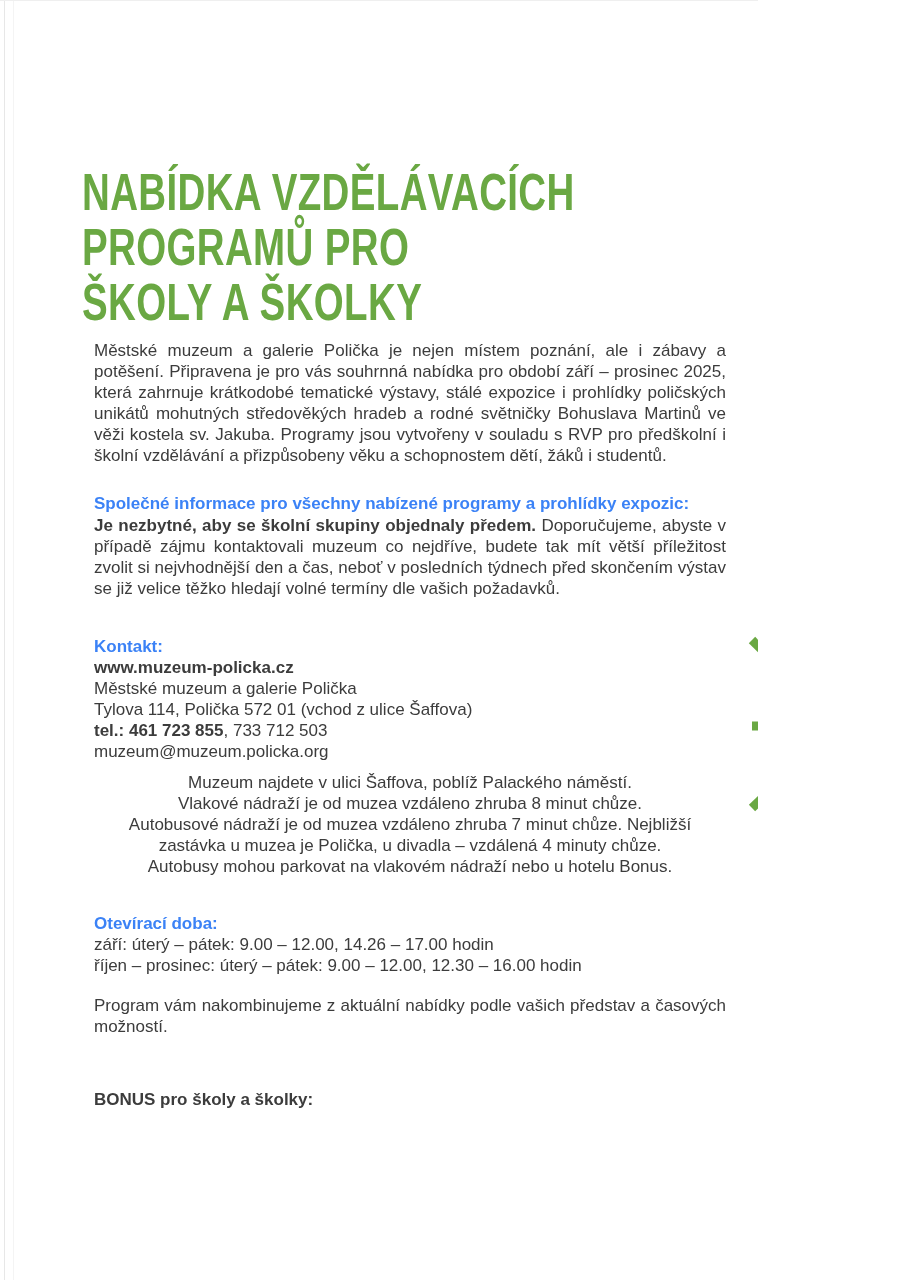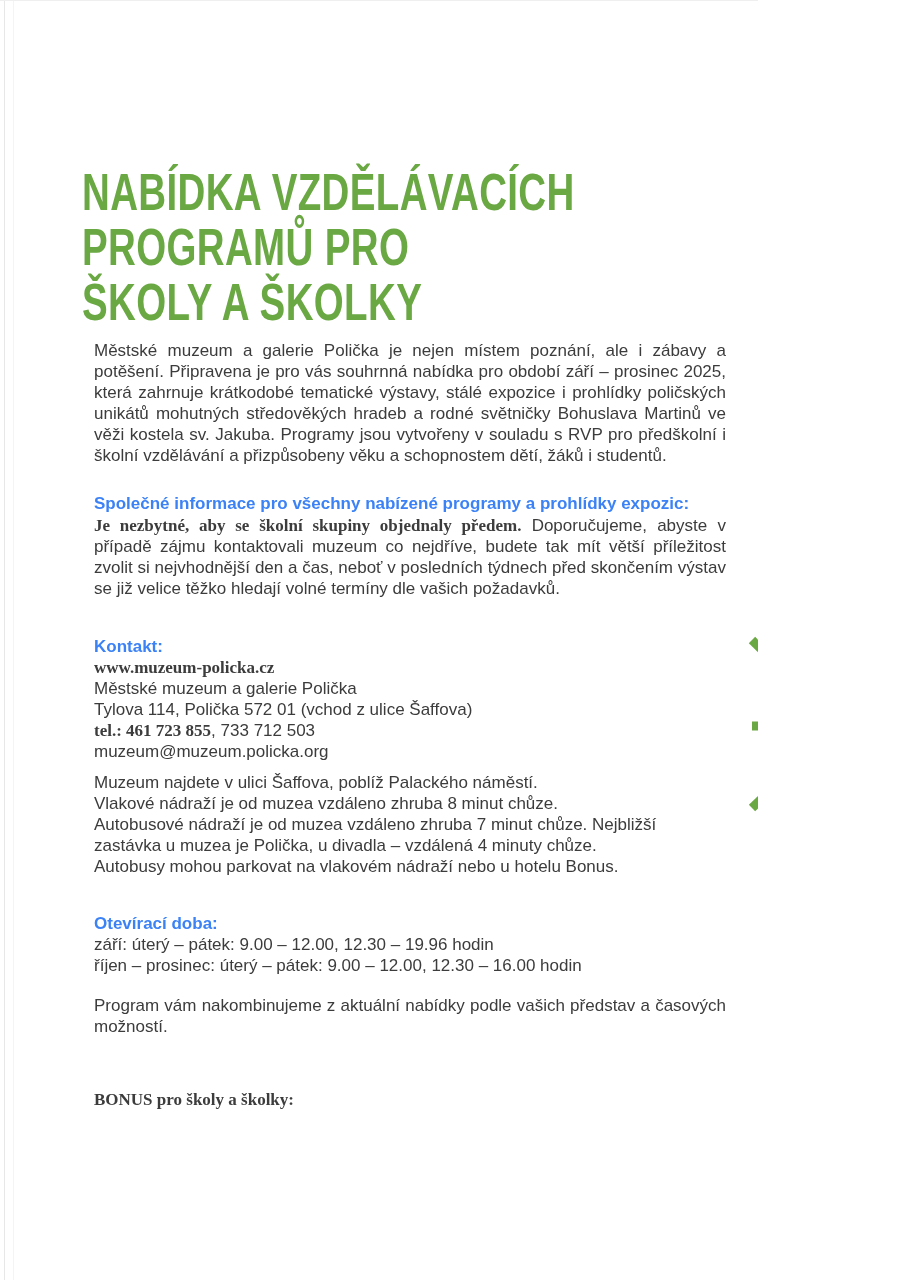--- a/index.html
+++ b/index.html
@@ -23,21 +23,21 @@
     color:#6aa843; letter-spacing:0.5px;
     transform:scaleX(0.74); transform-origin:left top;
     white-space:nowrap;
   }
   .block {
     position:absolute; left:94px; width:632px;
     font-size:17px; line-height:21px;
   }
   .justify { text-align:justify; }
   .green-heading { color:#3b82f6; font-weight:bold; }
-  .bold { font-weight:bold;font-family:Liberation Serif, serif; }
+  .bold { font-weight:bold; }
   .page-number {
     position:absolute; left:818px; top:1228px;
     font-size:17px; font-weight:bold; color:#6aa843;
   }
   .logo {
     position:absolute; left:745px; top:608px;
     width:160px; height:237px;
   }
   .logo line { stroke:#6aa843; stroke-width:9; stroke-linecap:butt; }
 </style>
@@ -70,31 +70,31 @@
   <div class="block" style="top:657px;">
     <div class="bold">www.muzeum-policka.cz</div>
     <div>Městské muzeum a galerie Polička</div>
     <div>Tylova 114, Polička 572 01 (vchod z ulice Šaffova)</div>
     <div>
       <span class="bold">tel.: 461 723 855</span><span>, 733 712 503</span>
     </div>
     <div>muzeum@muzeum.policka.org</div>
   </div>
 
-  <div class="block" style="top:772px;">
+  <div class="block" style="top:772px;text-align:center;">
     <div>Muzeum najdete v ulici Šaffova, poblíž Palackého náměstí.</div>
     <div>Vlakové nádraží je od muzea vzdáleno zhruba 8 minut chůze.</div>
     <div>Autobusové nádraží je od muzea vzdáleno zhruba 7 minut chůze. Nejbližší zastávka u muzea je Polička, u divadla – vzdálená 4 minuty chůze.</div>
     <div>Autobusy mohou parkovat na vlakovém nádraží nebo u hotelu Bonus.</div>
   </div>
 
   <div class="block green-heading" style="top:913px;">Otevírací doba:</div>
 
   <div class="block" style="top:934px;">
-    <div>září: úterý – pátek: 9.00 – 12.00, 12.30 – 19.96 hodin</div>
+    <div>září: úterý – pátek: 9.00 – 12.00, 14.26 – 17.00 hodin</div>
     <div>říjen – prosinec: úterý – pátek: 9.00 – 12.00, 12.30 – 16.00 hodin</div>
   </div>
 
   <div class="block justify" style="top:995px;">Program vám nakombinujeme z aktuální nabídky podle vašich představ a časových možností.</div>
 
   <div class="block bold" style="top:1089px;">BONUS pro školy a školky:</div>
 
 
   <svg class="logo" viewBox="0 0 160 237" aria-hidden="true">
     <line x1="93" y1="14" x2="160" y2="14"></line>

